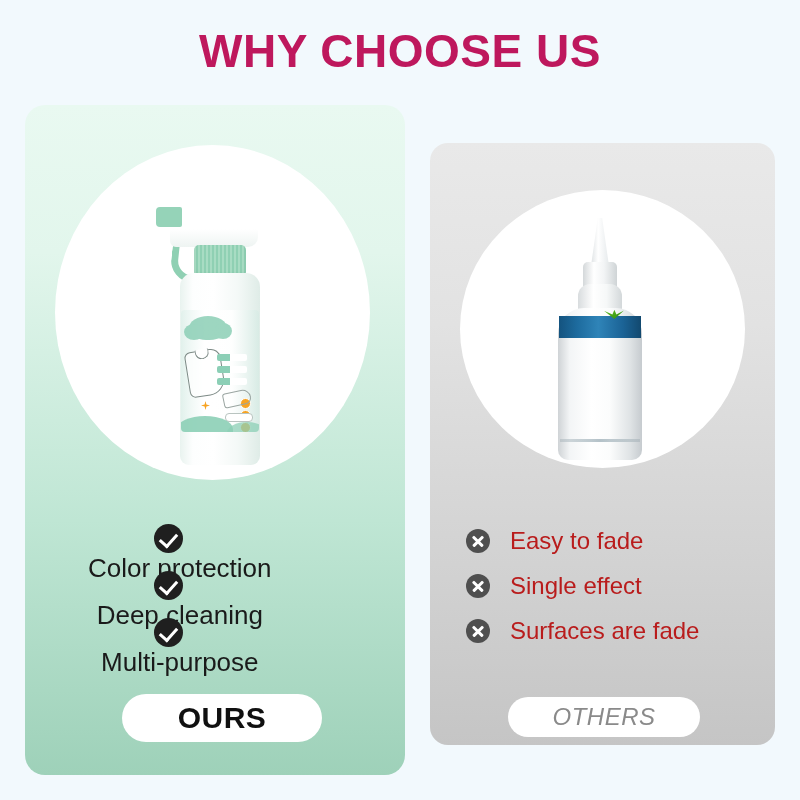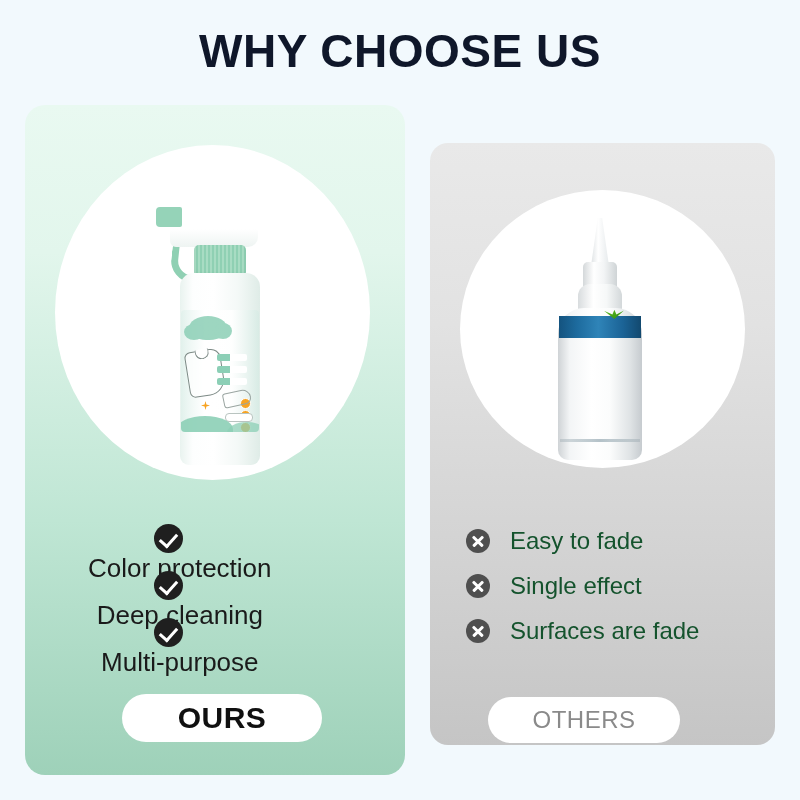--- a/index.html
+++ b/index.html
@@ -18,21 +18,21 @@
   
   .title {
     position: absolute;
     top: 24px;
     left: 0;
     width: 800px;
     text-align: center;
     font-size: 46px;
     font-weight: bold;
     letter-spacing: 0.5px;
-    color: #0f172a;
+    color: #be185d;
     font-family: "Liberation Sans", sans-serif;
   }
 
   
   .panel {
     position: absolute;
     overflow: hidden;
   }
   .panel-ours {
     left: 25px;
@@ -358,21 +358,21 @@
   .icon-x:after  { transform: rotate(-45deg); }
 
   .item-text-ours {
     font-size: 26px;
     color: #1a1a1a;
     white-space: nowrap;
     font-family: "Liberation Sans", sans-serif;
   }
   .item-text-others {
     font-size: 24px;
-    color: #14532d;
+    color: #b91c1c;
     white-space: nowrap;
     font-family: "Liberation Sans", sans-serif;
   }
 
   
   .badge {
     position: absolute;
     display: flex;
     align-items: center;
     justify-content: center;
@@ -383,27 +383,28 @@
     left: 122px;
     top: 694px;
     width: 200px;
     height: 48px;
     font-size: 30px;
     font-weight: bold;
     color: #101010;
     letter-spacing: 0.5px;
   }
   .badge-others {
-    left: 488px;
+    left: 508px;
     top: 697px;
     width: 192px;
-    height: 46px;
+    height: 40px;
     font-size: 24px;
     color: #8a8a8a;
     letter-spacing: 0.5px;
+    font-style: italic;
   }
 </style>
 </head>
 <body>
 
 <div class="title">WHY CHOOSE US</div>
 
 <div class="panel panel-ours"></div>
 
 <div class="circle circle-ours"></div>

